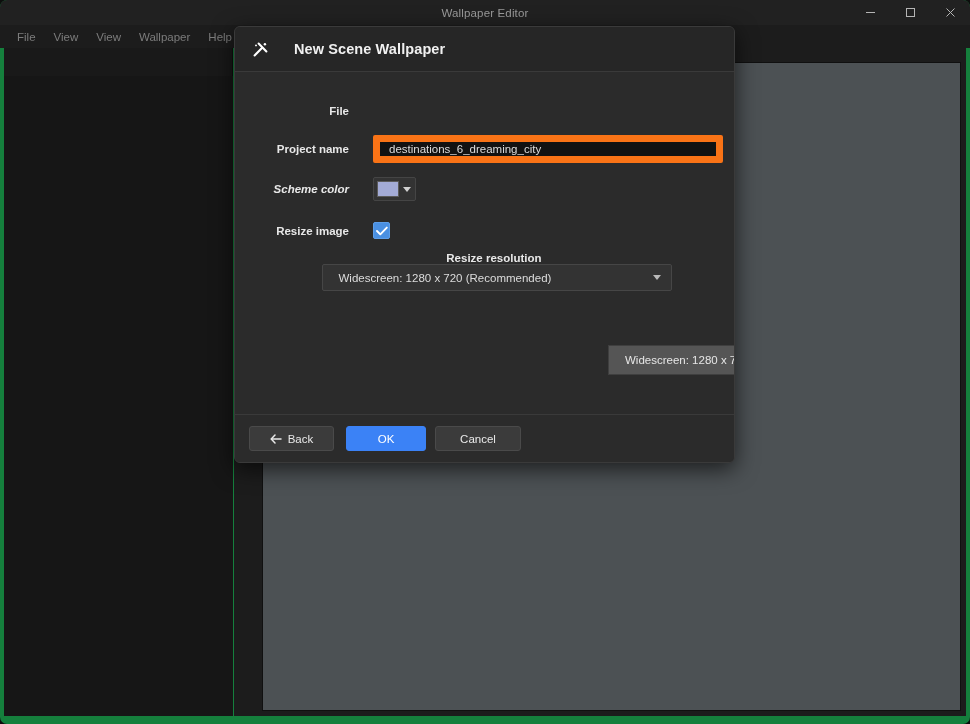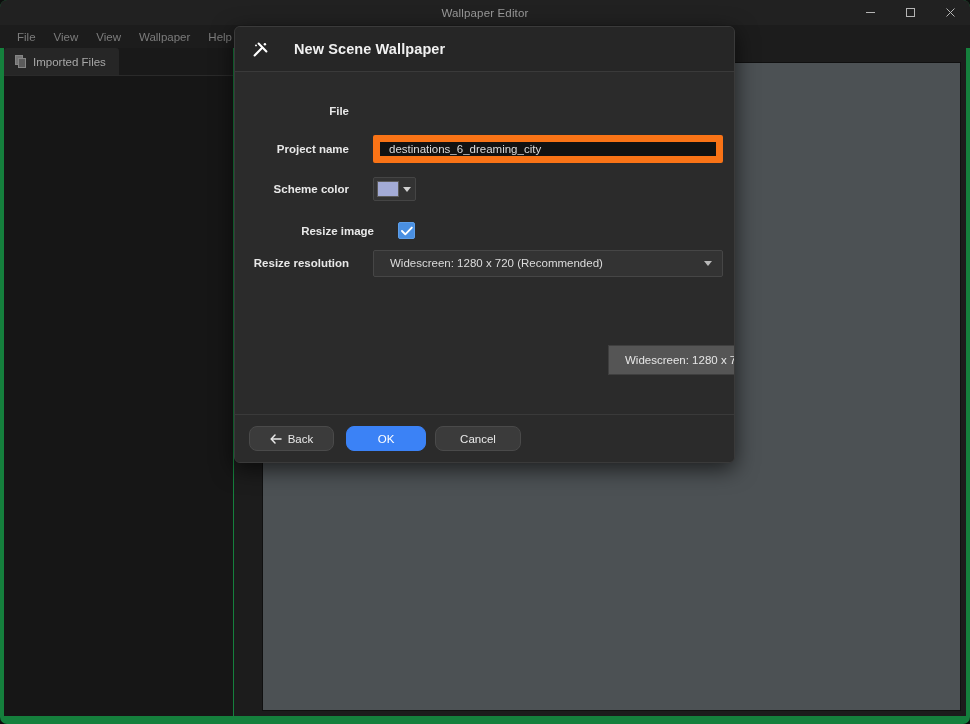--- a/index.html
+++ b/index.html
@@ -176,49 +176,49 @@
     border: 7px solid #f97316;
     border-radius: 2px;
     color: #dcdcdc;
     font-size: 11.5px;
     font-family: "Liberation Sans", sans-serif;
     padding: 0 9px;
     outline: none;
   }
 
   
-  #row-scheme-color { height: 40px; }
+  #row-scheme-color { height: 40px; font-style: italic; }
   #scheme-color-button {
     display: inline-flex;
     align-items: center;
     height: 24px;
     background: #333333;
     border: 1px solid #454545;
     border-radius: 2px;
     padding: 0 4px 0 3px;
     gap: 4px;
   }
   #scheme-color-swatch {
     width: 22px; height: 16px;
     border: 1px solid #5a5a5a;
   }
   .caret { width: 0; height: 0; border-left: 4px solid transparent; border-right: 4px solid transparent; border-top: 5px solid #d2d2d2; }
 
   
-  #row-resize-image { height: 43px; padding-left: 25px; }
+  #row-resize-image { height: 43px; }
   #resize-image-checkbox {
     width: 17px; height: 17px;
     background: #4a90e2;
     border: 1px solid #5d9ee8;
     border-radius: 2px;
     display: flex; align-items: center; justify-content: center;
   }
 
   
-  #row-resize-resolution { height: 22px; }
+  #row-resize-resolution { height: 22px; flex-direction: column; }
   #resize-resolution-select {
     position: relative;
     width: 350px; height: 27px;
     background: #333333;
     border: 1px solid #464646;
     border-radius: 2px;
     display: flex; align-items: center;
     padding: 0 10px 0 16px;
   }
   #resize-resolution-value {
@@ -254,21 +254,21 @@
   #dialog-footer {
     position: absolute; bottom: 0; left: 0;
     width: 100%; height: 48px;
     background: #2b2b2b;
     border-top: 1px solid #3a3a3a;
     display: flex; align-items: center;
     padding: 0 14px;
   }
   .dlg-btn {
     height: 25px;
-    border-radius: 8px;
+    border-radius: 3px;
     font-size: 11.5px;
     display: inline-flex;
     align-items: center;
     justify-content: center;
     gap: 6px;
     border: 1px solid #4a4a4a;
     background: #3b3b3b;
     color: #e9e9e9;
     padding: 0 14px;
     font-family: "Liberation Sans", sans-serif;
@@ -313,29 +313,20 @@
 
   <div id="menu-bar">
     <div class="menu-item">File</div>
     <div class="menu-item">View</div>
     <div class="menu-item">View</div>
     <div class="menu-item">Wallpaper</div>
     <div class="menu-item">Help</div>
   </div>
 
   <div id="left-panel">
-    <div id="tab-strip">
-      <div id="tab-imported-files">
-        <svg class="ficon" width="12" height="13" viewBox="0 0 12 13" aria-hidden="true">
-          <rect x="0.5" y="0.5" width="7" height="9" fill="#8e8e8e" stroke="#a5a5a5" stroke-width="1"></rect>
-          <rect x="3.5" y="3.5" width="7" height="9" fill="#6d6d6d" stroke="#a5a5a5" stroke-width="1"></rect>
-        </svg>
-        <span>Imported Files</span>
-      </div>
-    </div>
     <div id="panel-body"></div>
   </div>
 
   <div id="right-panel">
     <div id="preview-surface"></div>
   </div>
 
   <div id="dialog">
 
     <div id="dialog-header">

